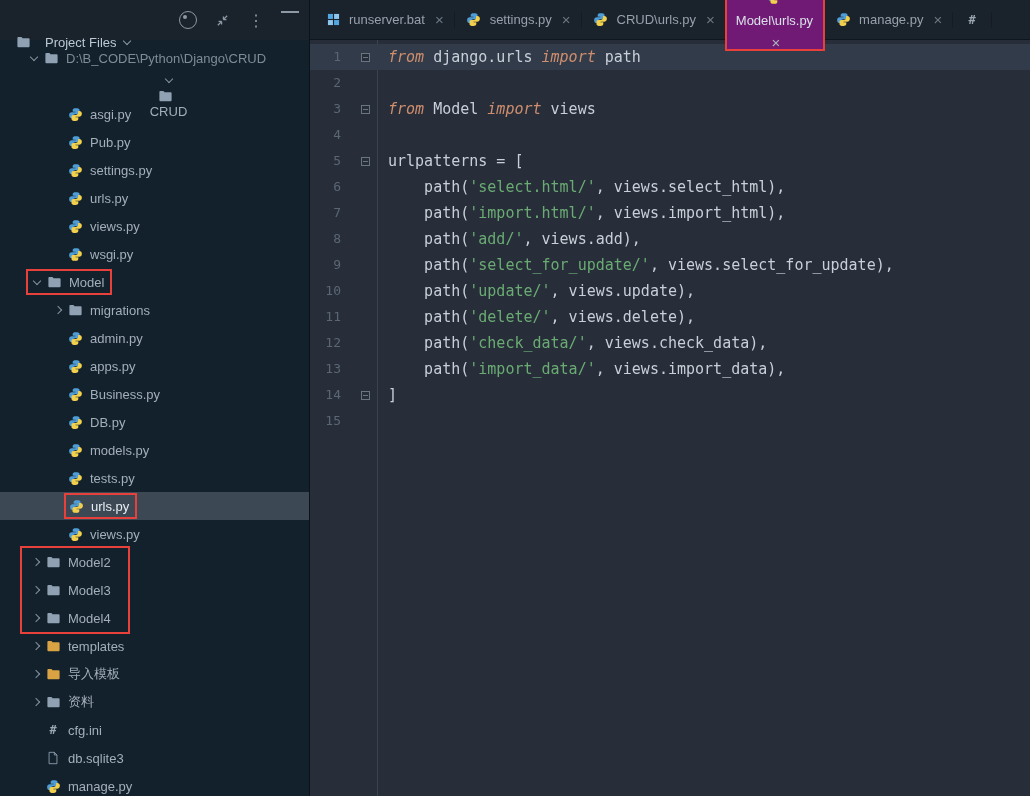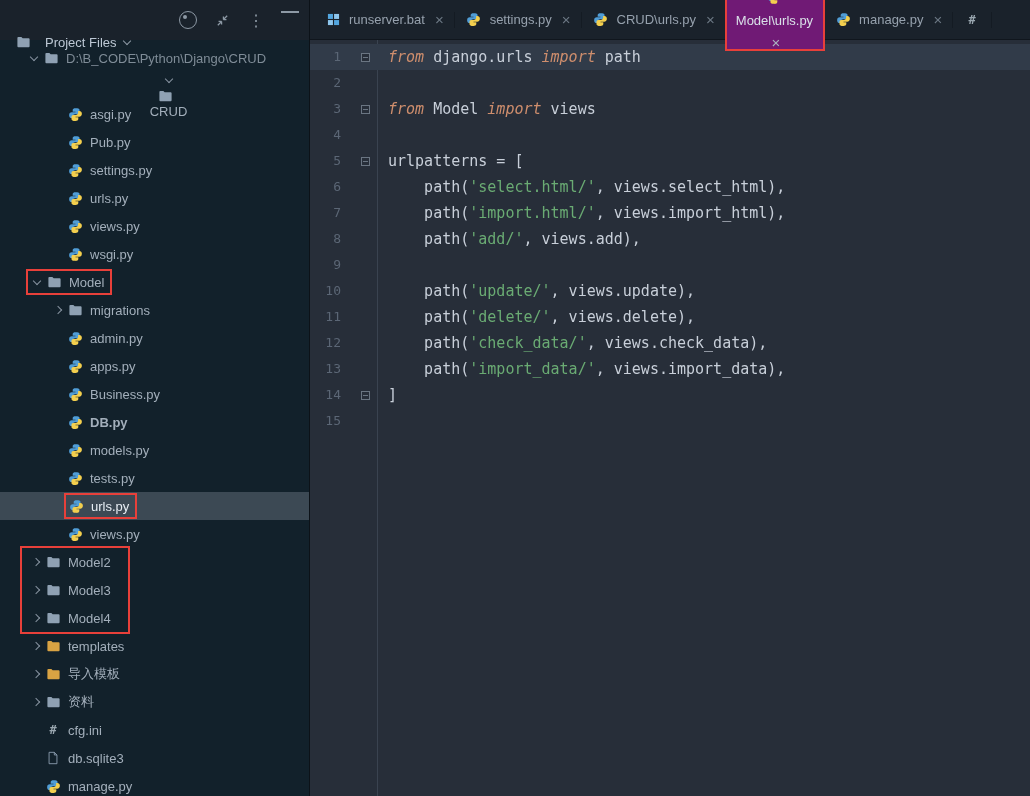--- a/index.html
+++ b/index.html
@@ -220,21 +220,21 @@
         <div class="row" style="padding-left: 50px;">
           <span class="chev none"></span>
           <span class="ticon">
             <svg viewBox="0 0 16 16" width="15" height="15">
               <path fill="#509dd6" d="M7.9 1.2c-1.6 0-2.9.7-2.9 2v1.9h3v.6H3.9c-1.5 0-2.7 1-2.7 3 0 2.1 1.2 3.1 2.7 3.1h1.3v-1.9c0-1.3 1.1-2.3 2.5-2.3h2.6c1.2 0 2-.9 2-2V3.2c0-1.2-1.2-2-2.4-2H7.9z"></path>
               <path fill="#f3cf4e" d="M8.1 14.8c1.6 0 2.9-.7 2.9-2v-1.9H8v-.6h4.1c1.5 0 2.7-1 2.7-3 0-2.1-1.2-3.1-2.7-3.1h-1.3v1.9c0 1.3-1.1 2.3-2.5 2.3H5.7c-1.2 0-2 .9-2 2v2.4c0 1.2 1.2 2 2.4 2h2z"></path>
             </svg>
           </span>
           <span class="tlabel">Business.py</span>
         </div>
-        <div class="row" style="padding-left: 50px; font-weight: bold;">
+        <div class="row" style="padding-left: 50px;">
           <span class="chev none"></span>
           <span class="ticon">
             <svg viewBox="0 0 16 16" width="15" height="15">
               <path fill="#509dd6" d="M7.9 1.2c-1.6 0-2.9.7-2.9 2v1.9h3v.6H3.9c-1.5 0-2.7 1-2.7 3 0 2.1 1.2 3.1 2.7 3.1h1.3v-1.9c0-1.3 1.1-2.3 2.5-2.3h2.6c1.2 0 2-.9 2-2V3.2c0-1.2-1.2-2-2.4-2H7.9z"></path>
               <path fill="#f3cf4e" d="M8.1 14.8c1.6 0 2.9-.7 2.9-2v-1.9H8v-.6h4.1c1.5 0 2.7-1 2.7-3 0-2.1-1.2-3.1-2.7-3.1h-1.3v1.9c0 1.3-1.1 2.3-2.5 2.3H5.7c-1.2 0-2 .9-2 2v2.4c0 1.2 1.2 2 2.4 2h2z"></path>
             </svg>
           </span>
           <span class="tlabel">DB.py</span>
         </div>
         <div class="row" style="padding-left: 50px;">
@@ -480,20 +480,21 @@
           <span class="ccode"><span class="pl">    path(</span><span class="str">'import.html/'</span><span class="pl">, views.import_html),</span></span>
         </div>
         <div class="cline">
           <span class="lnum">8</span>
           <span class="foldcol"></span>
           <span class="ccode"><span class="pl">    path(</span><span class="str">'add/'</span><span class="pl">, views.add),</span></span>
         </div>
         <div class="cline">
           <span class="lnum">9</span>
           <span class="foldcol"></span>
+          <span class="ccode"><span class="pl">    path(</span><span class="str">'select_for_update/'</span><span class="pl">, views.select_for_update),</span></span>
         </div>
         <div class="cline">
           <span class="lnum">10</span>
           <span class="foldcol"></span>
           <span class="ccode"><span class="pl">    path(</span><span class="str">'update/'</span><span class="pl">, views.update),</span></span>
         </div>
         <div class="cline">
           <span class="lnum">11</span>
           <span class="foldcol"></span>
           <span class="ccode"><span class="pl">    path(</span><span class="str">'delete/'</span><span class="pl">, views.delete),</span></span>

